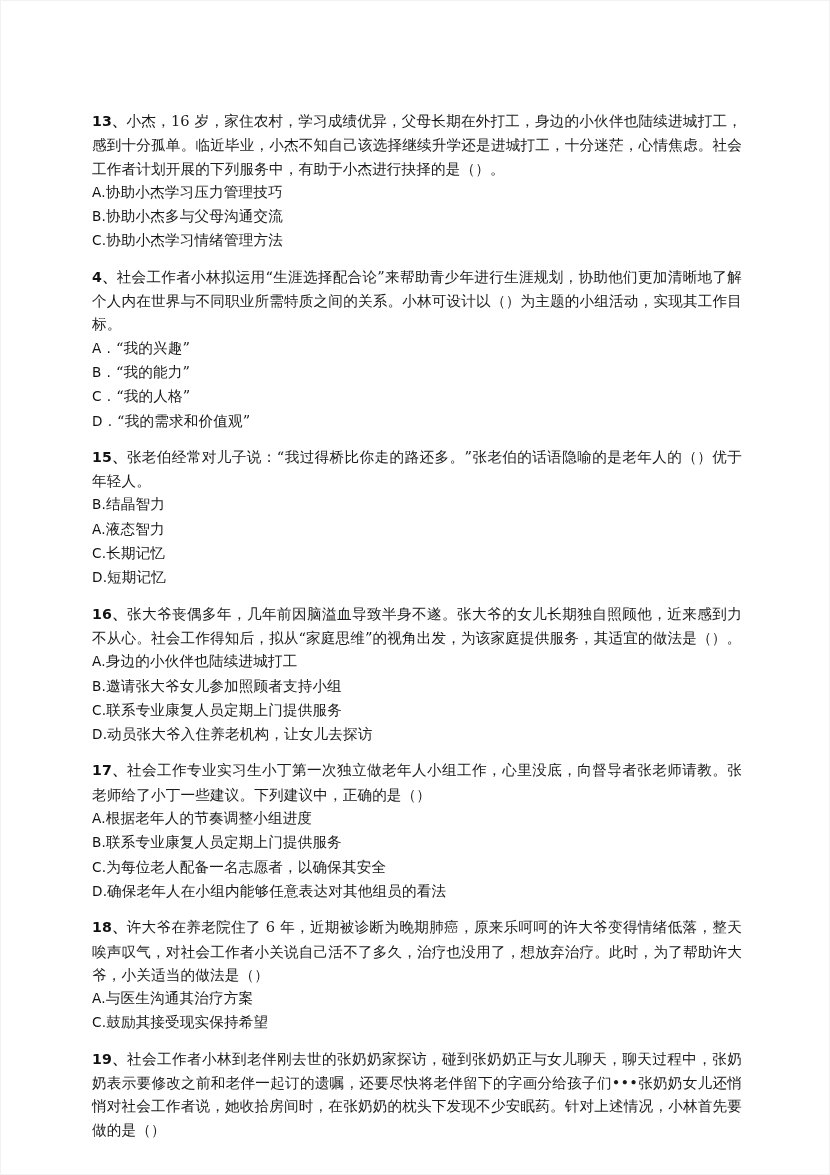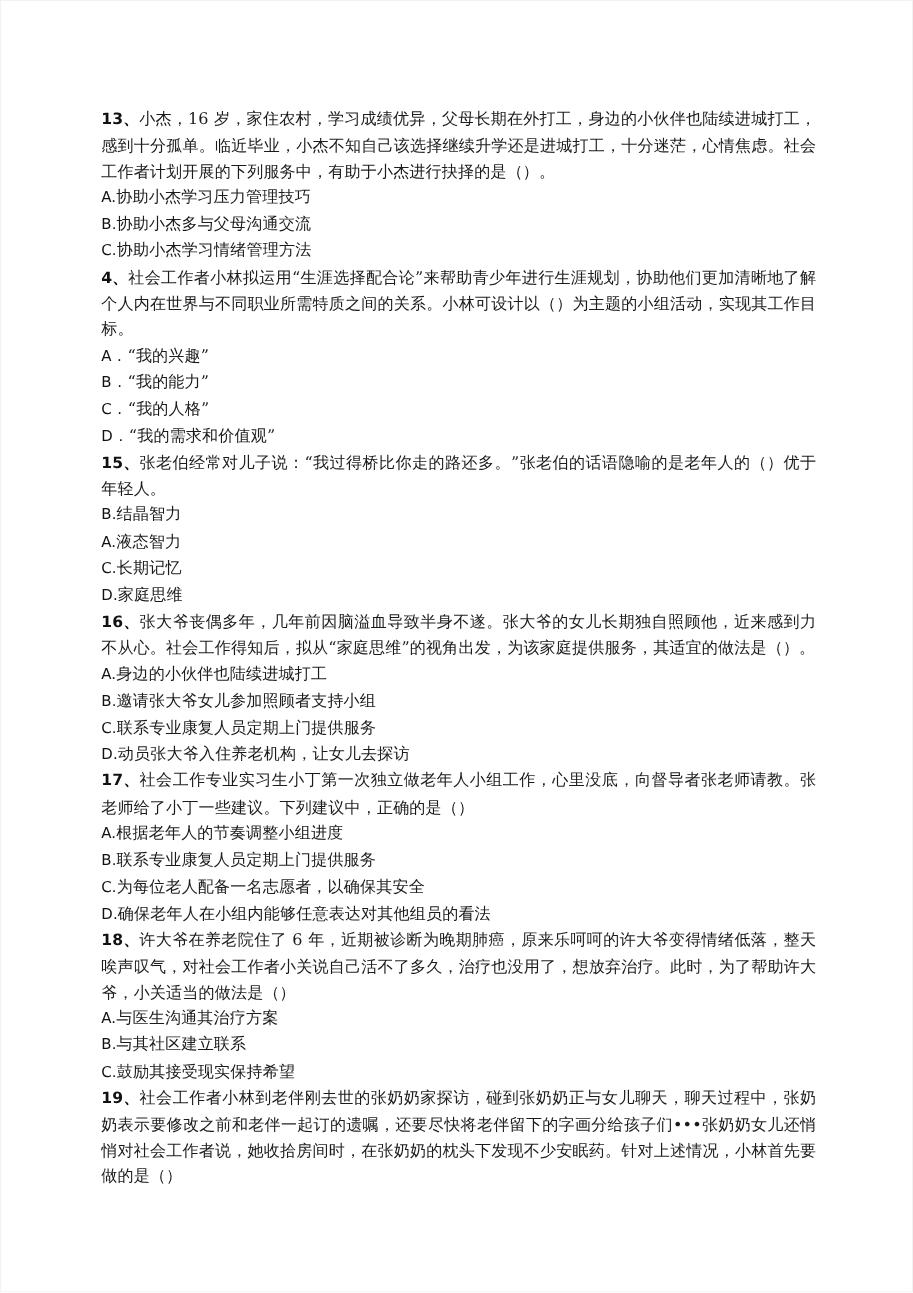--- a/index.html
+++ b/index.html
@@ -17,21 +17,21 @@
     border: 1px solid #f2f2f2;
     overflow: hidden;
   }
   .content {
     position: absolute;
     left: 91px;
     top: 96px;
     width: 650px;
   }
   .question {
-    margin: 0 0 0 0;
+    margin: 12px 0 0 0;
   }
   .q-body {
     font-family: "DejaVu Serif", "Liberation Serif", serif;
     font-size: 14.6px;
     line-height: 23.3px;
     color: #1b1b1b;
     text-align: justify;
     text-justify: inter-ideograph;
     margin: 0;
     letter-spacing: 0.15px;
@@ -83,39 +83,38 @@
         <p class="opt wide"><span class="opt-letter">A</span><span class="opt-sep-wide"></span><span class="opt-letter">.</span><span class="opt-sep-wide"></span><span>“我的兴趣”</span></p>
         <p class="opt wide"><span class="opt-letter">B</span><span class="opt-sep-wide"></span><span class="opt-letter">.</span><span class="opt-sep-wide"></span><span>“我的能力”</span></p>
         <p class="opt wide"><span class="opt-letter">C</span><span class="opt-sep-wide"></span><span class="opt-letter">.</span><span class="opt-sep-wide"></span><span>“我的人格”</span></p>
         <p class="opt wide"><span class="opt-letter">D</span><span class="opt-sep-wide"></span><span class="opt-letter">.</span><span class="opt-sep-wide"></span><span>“我的需求和价值观”</span></p>
       </div>
       <div class="question">
         <p class="q-body"><span class="q-num">15、</span><span>张老伯经常对儿子说：“我过得桥比你走的路还多。”张老伯的话语隐喻的是老年人的（）优于年轻人。</span></p>
         <p class="opt"><span class="opt-letter">B</span><span class="opt-letter">.</span><span>结晶智力</span></p>
         <p class="opt"><span class="opt-letter">A</span><span class="opt-letter">.</span><span>液态智力</span></p>
         <p class="opt"><span class="opt-letter">C</span><span class="opt-letter">.</span><span>长期记忆</span></p>
-        <p class="opt"><span class="opt-letter">D</span><span class="opt-letter">.</span><span>家庭思维</span></p>
+        <p class="opt"><span class="opt-letter">D</span><span class="opt-letter">.</span><span>短期记忆</span></p>
       </div>
       <div class="question">
         <p class="q-body"><span class="q-num">16、</span><span>张大爷丧偶多年，几年前因脑溢血导致半身不遂。张大爷的女儿长期独自照顾他，近来感到力不从心。社会工作得知后，拟从“家庭思维”的视角出发，为该家庭提供服务，其适宜的做法是（）。</span></p>
         <p class="opt"><span class="opt-letter">A</span><span class="opt-letter">.</span><span>身边的小伙伴也陆续进城打工</span></p>
         <p class="opt"><span class="opt-letter">B</span><span class="opt-letter">.</span><span>邀请张大爷女儿参加照顾者支持小组</span></p>
         <p class="opt"><span class="opt-letter">C</span><span class="opt-letter">.</span><span>联系专业康复人员定期上门提供服务</span></p>
         <p class="opt"><span class="opt-letter">D</span><span class="opt-letter">.</span><span>动员张大爷入住养老机构，让女儿去探访</span></p>
       </div>
       <div class="question">
         <p class="q-body"><span class="q-num">17、</span><span>社会工作专业实习生小丁第一次独立做老年人小组工作，心里没底，向督导者张老师请教。张老师给了小丁一些建议。下列建议中，正确的是（）</span></p>
         <p class="opt"><span class="opt-letter">A</span><span class="opt-letter">.</span><span>根据老年人的节奏调整小组进度</span></p>
         <p class="opt"><span class="opt-letter">B</span><span class="opt-letter">.</span><span>联系专业康复人员定期上门提供服务</span></p>
         <p class="opt"><span class="opt-letter">C</span><span class="opt-letter">.</span><span>为每位老人配备一名志愿者，以确保其安全</span></p>
         <p class="opt"><span class="opt-letter">D</span><span class="opt-letter">.</span><span>确保老年人在小组内能够任意表达对其他组员的看法</span></p>
       </div>
       <div class="question">
         <p class="q-body"><span class="q-num">18、</span><span>许大爷在养老院住了 6 年，近期被诊断为晚期肺癌，原来乐呵呵的许大爷变得情绪低落，整天唉声叹气，对社会工作者小关说自己活不了多久，治疗也没用了，想放弃治疗。此时，为了帮助许大爷，小关适当的做法是（）</span></p>
         <p class="opt"><span class="opt-letter">A</span><span class="opt-letter">.</span><span>与医生沟通其治疗方案</span></p>
-        <p class="opt"><span class="opt-letter">B</span><span class="opt-letter">.</span><span>与其社区建立联系</span></p>
         <p class="opt"><span class="opt-letter">C</span><span class="opt-letter">.</span><span>鼓励其接受现实保持希望</span></p>
       </div>
       <div class="question">
         <p class="q-body"><span class="q-num">19、</span><span>社会工作者小林到老伴刚去世的张奶奶家探访，碰到张奶奶正与女儿聊天，聊天过程中，张奶奶表示要修改之前和老伴一起订的遗嘱，还要尽快将老伴留下的字画分给孩子们•••张奶奶女儿还悄悄对社会工作者说，她收拾房间时，在张奶奶的枕头下发现不少安眠药。针对上述情况，小林首先要做的是（）</span></p>
       </div>
     </div>
 </div>
 
 </body></html>

